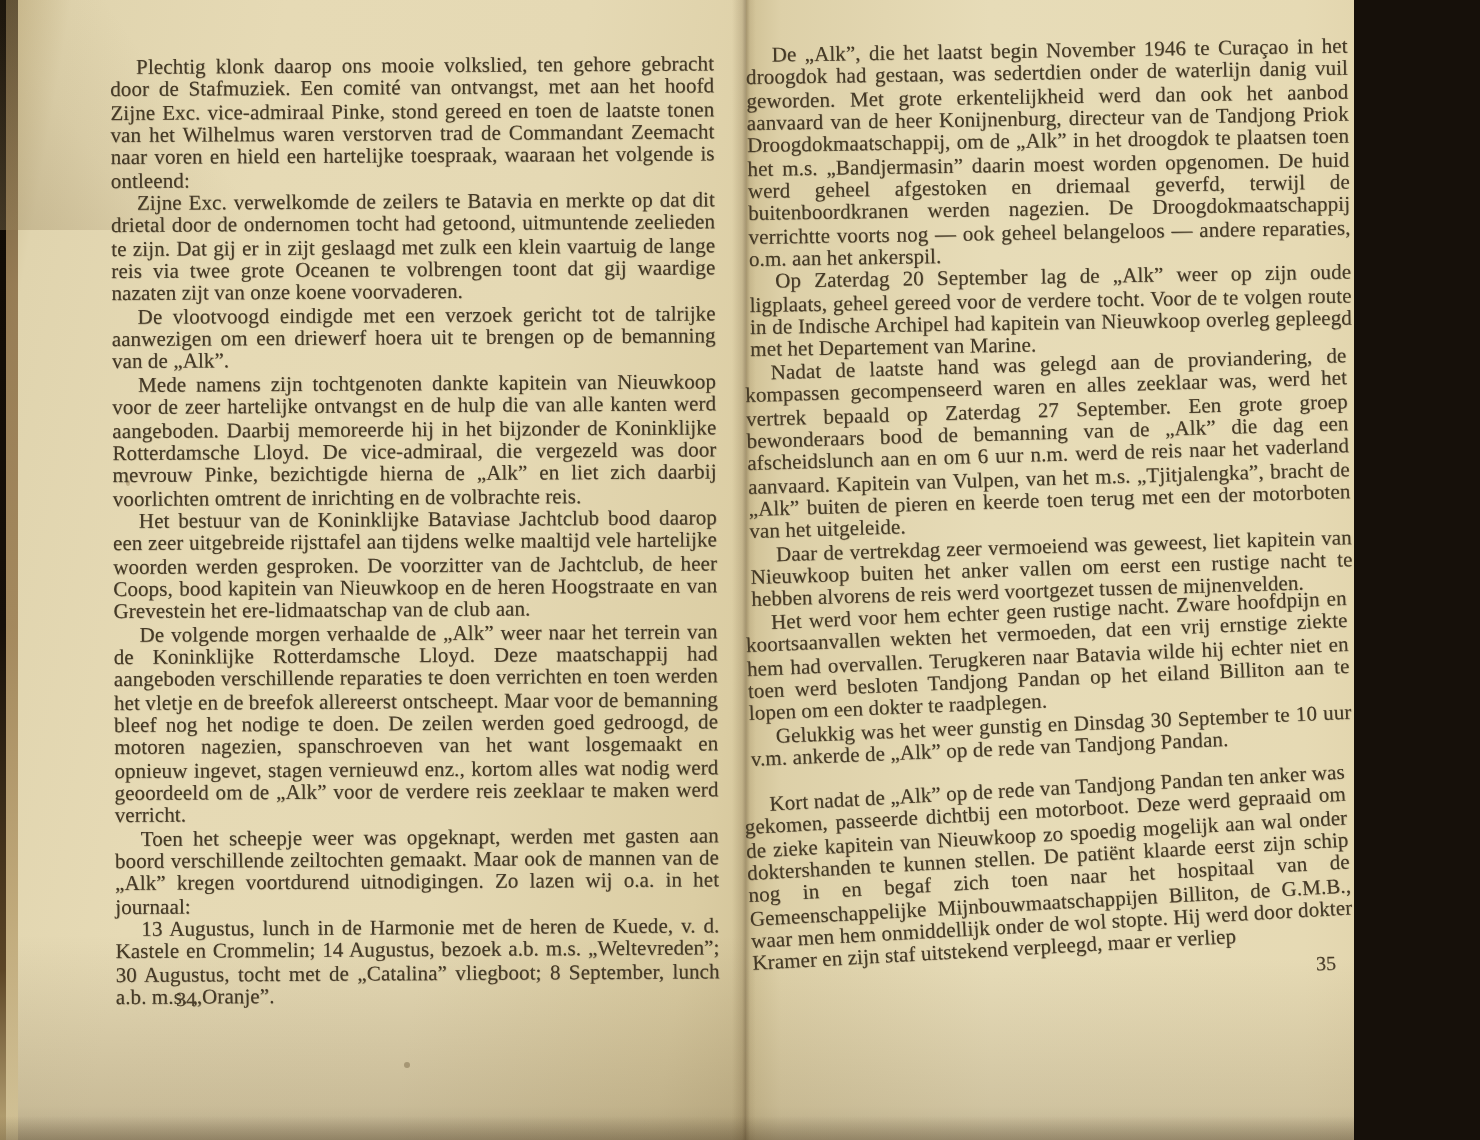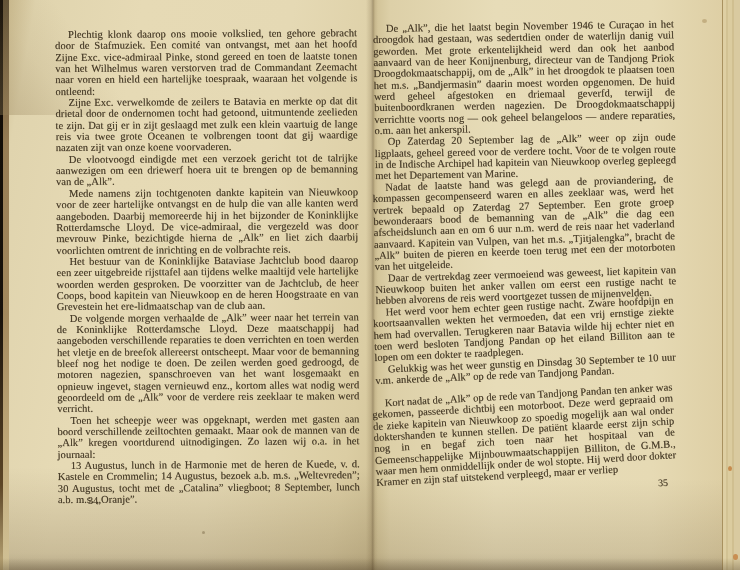--- a/index.html
+++ b/index.html
@@ -1,21 +1,21 @@
 <!DOCTYPE html>
 <html lang="nl"><head>
 <meta charset="utf-8">
 <style>
   html,body{margin:0;padding:0;}
   body{
     width:740px;height:570px;overflow:hidden;
     background:#16100a;
     font-family:"Liberation Serif","DejaVu Serif",serif;
   }
-  .photo{position:relative;width:740px;height:570px;background:#16100a;overflow:hidden;}
+  .photo{position:relative;width:677px;height:570px;background:#16100a;overflow:hidden;}
 
   
   .page{position:absolute;top:0;height:570px;}
   .page-left{
     left:3px;width:370px;
     background:
       linear-gradient(to bottom, rgba(90,70,40,0) 82%, rgba(90,70,40,.20) 97%, rgba(70,52,28,.30) 100%),
       linear-gradient(100deg,#c9b88b 0%,#e0d4ae 7%,#e6dab5 30%,#e5d9b4 62%,#dbcda3 90%,#d0c196 100%);
   }
   .page-right{

